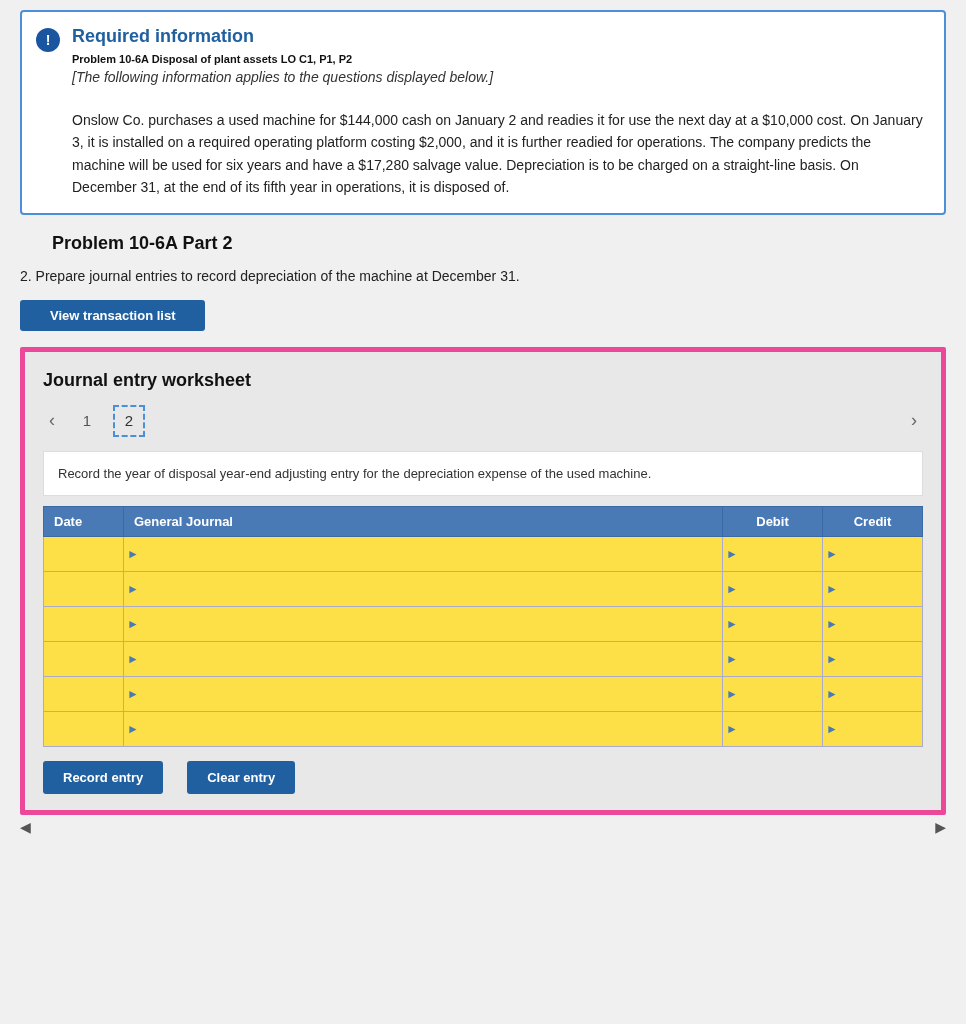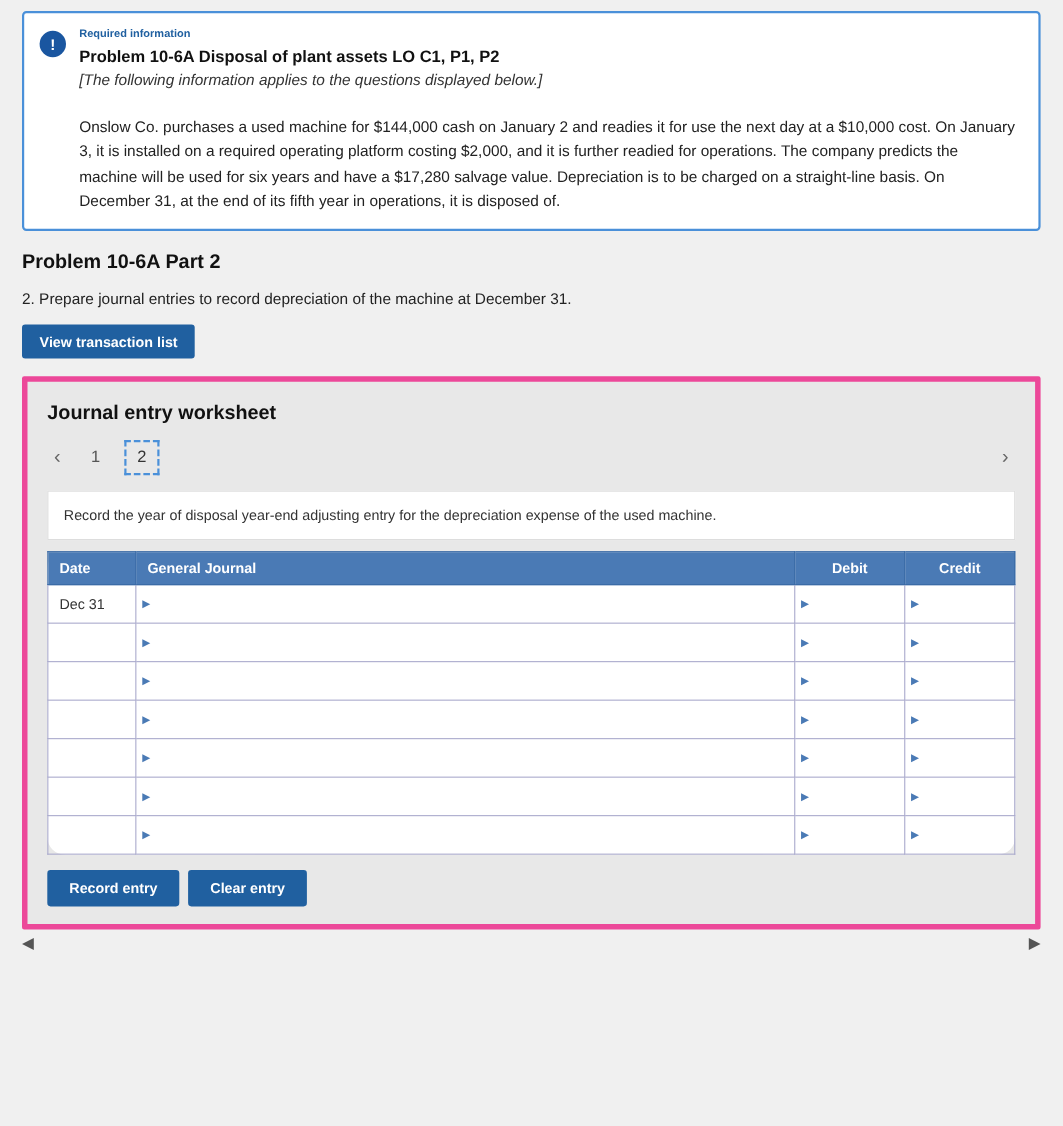--- a/index.html
+++ b/index.html
@@ -45,27 +45,27 @@
       margin-top: 2px;
     }
 
     .info-content {
       flex: 1;
     }
 
     .info-required {
       color: #2060a0;
       font-weight: bold;
-      font-size: 10px;
+      font-size: 18px;
       margin-bottom: 6px;
     }
 
     .info-problem-title {
       font-weight: bold;
-      font-size: 15px;
+      font-size: 11px;
       margin-bottom: 4px;
       color: #111;
     }
 
     .info-italic {
       font-style: italic;
       color: #333;
       margin-bottom: 24px;
     }
 
@@ -73,35 +73,36 @@
       color: #222;
       line-height: 1.6;
     }
 
     
     .part-header {
       font-weight: bold;
       font-size: 18px;
       margin-bottom: 14px;
       color: #111;
+      margin-left: 32px;
     }
 
     
     .question-text {
       font-size: 14px;
       margin-bottom: 16px;
       color: #222;
     }
 
     
     .btn-view-transaction {
       background: #2060a0;
       color: #fff;
       border: none;
-      padding: 8px 16px;
+      padding: 8px 30px;
       font-size: 13px;
       border-radius: 3px;
       cursor: pointer;
       margin-bottom: 16px;
       font-weight: bold;
     }
 
     
     .worksheet-container {
       background: #e8e8e8;
@@ -170,22 +171,21 @@
     .note-warning {
       color: #c0392b;
       font-size: 13px;
       margin-bottom: 8px;
     }
 
     
     .journal-table {
       width: 100%;
       border-collapse: collapse;
-      background: #ffffff;
-      border-radius: 16px;
+      background: #fde047;
     }
 
     .journal-table th {
       background: #4a7ab5;
       color: #fff;
       padding: 7px 10px;
       text-align: left;
       font-size: 13px;
       font-weight: bold;
       border: 1px solid #3a6aa5;
@@ -241,21 +241,21 @@
     }
 
     .input-with-arrow input[type="text"] {
       flex: 1;
     }
 
     
     .bottom-buttons {
       display: flex;
       align-items: center;
-      gap: 0;
+      gap: 16px;
       margin-top: 14px;
     }
 
     .btn-action {
       background: #2060a0;
       color: #fff;
       border: none;
       padding: 9px 20px;
       font-size: 13px;
       font-weight: bold;
@@ -325,41 +325,20 @@
       <thead>
         <tr>
           <th>Date</th>
           <th>General Journal</th>
           <th class="center">Debit</th>
           <th class="center">Credit</th>
         </tr>
       </thead>
       <tbody>
 
-        <tr>
-          <td class="date-cell">Dec 31</td>
-          <td class="gj-cell">
-            <div class="input-with-arrow">
-              <span class="input-arrow">►</span>
-              <input type="text" style="">
-            </div>
-          </td>
-          <td class="num-cell">
-            <div class="input-with-arrow">
-              <span class="input-arrow">►</span>
-              <input type="text" style="">
-            </div>
-          </td>
-          <td class="num-cell">
-            <div class="input-with-arrow">
-              <span class="input-arrow">►</span>
-              <input type="text" style="">
-            </div>
-          </td>
-        </tr>
 
         <tr>
           <td class="date-cell"></td>
           <td class="gj-cell">
             <div class="input-with-arrow">
               <span class="input-arrow">►</span>
               <input type="text" style="">
             </div>
           </td>
           <td class="num-cell">

